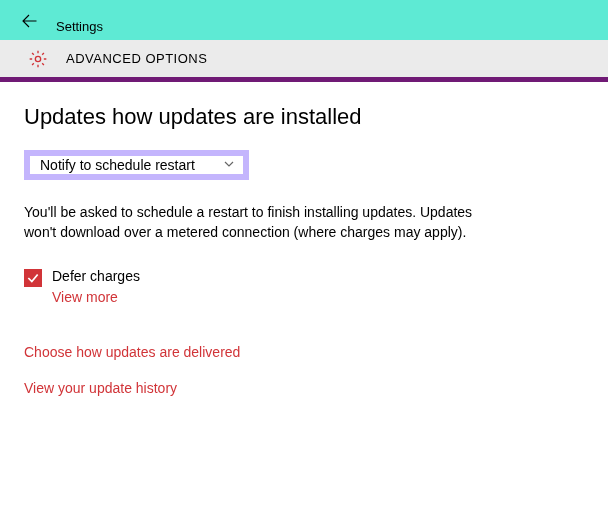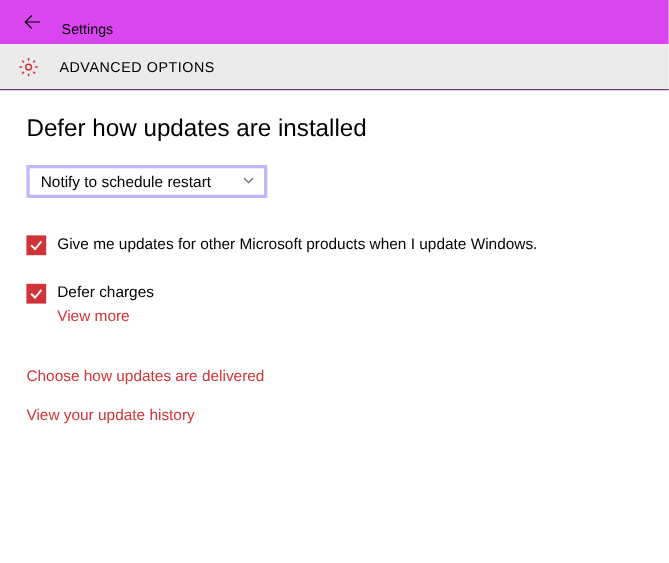--- a/index.html
+++ b/index.html
@@ -1,18 +1,18 @@
 <!DOCTYPE html>
 <html><head>
 <meta charset="utf-8">
 <style>
   * { box-sizing: border-box; font-family: "Segoe UI", Arial, sans-serif; }
   html, body { margin: 0; padding: 0; width: 608px; height: 512px; background: #fff; }
   .topbar {
-    background: #d946ef;
+    background: #5eead4;
     height: 40px;
     display: flex;
     align-items: flex-end;
     padding: 0 0 4px 20px;
   }
   .back-icon {
     width: 24px;
     font-size: 16px;
     color: #111;
     padding-bottom: 2px;
@@ -21,22 +21,22 @@
     font-size: 13px;
     color: #000;
     margin-left: 12px;
     padding-bottom: 2px;
   }
   .subbar {
     background: #ebebeb;
     height: 42px;
     display: flex;
     align-items: center;
-    padding-left: 16px;
-    border-bottom: 1px solid #701a75;
+    padding-left: 28px;
+    border-bottom: 5px solid #701a75;
   }
   .gear-icon {
     color: #d13438;
     font-size: 20px;
     width: 28px;
     display: flex;
     align-items: center;
   }
   .subbar-title {
     font-size: 13px;
@@ -49,21 +49,21 @@
     color: #000;
   }
   .h1 {
     font-size: 22px;
     font-weight: 400;
     margin: 0 0 20px 0;
   }
   .select-wrap {
     display: inline-flex;
     align-items: center;
-    border: 3px solid #c4b5fd;
+    border: 6px solid #c4b5fd;
     height: 30px;
     padding: 0 8px 0 10px;
     font-size: 14px;
     cursor: pointer;
     user-select: none;
   }
   .select-wrap .chev {
     margin-left: 28px;
     font-size: 11px;
     color: #555;
@@ -127,40 +127,33 @@
         <circle cx="12" cy="12" r="3.2"></circle>
         <path d="M12 2v3M12 19v3M2 12h3M19 12h3M4.9 4.9l2.1 2.1M17 17l2.1 2.1M4.9 19.1l2.1-2.1M17 7l2.1-2.1"></path>
       </g>
     </svg>
   </span>
   <span class="subbar-title">ADVANCED OPTIONS</span>
 </div>
 
 <div class="content">
 
-  <h1 class="h1">Defer how updates are installed</h1>
+  <h1 class="h1">Updates how updates are installed</h1>
 
   <div class="select-wrap">
     <span>Notify to schedule restart</span>
     <span class="chev">
       <svg viewBox="0 0 12 12" width="12" height="12">
           <path fill="none" stroke="#666" stroke-width="1.2" d="M2 4 L6 8 L10 4"></path>
         </svg>
     </span>
   </div>
 
+  <p class="desc">You'll be asked to schedule a restart to finish installing updates. Updates won't download over a metered connection (where charges may apply).</p>
 
-  <div class="opt-row">
-    <span class="chk">
-      <svg viewBox="0 0 24 24">
-          <path fill="none" stroke="#fff" stroke-width="3" d="M4 12 L10 18 L20 6"></path>
-        </svg>
-    </span>
-    <span class="opt-text">Give me updates for other Microsoft products when I update Windows.</span>
-  </div>
 
   <div class="opt-row second">
     <span class="chk">
       <svg viewBox="0 0 24 24">
           <path fill="none" stroke="#fff" stroke-width="3" d="M4 12 L10 18 L20 6"></path>
         </svg>
     </span>
     <span class="opt-text">
       <span>Defer charges</span>
       <span class="link">View more</span>

